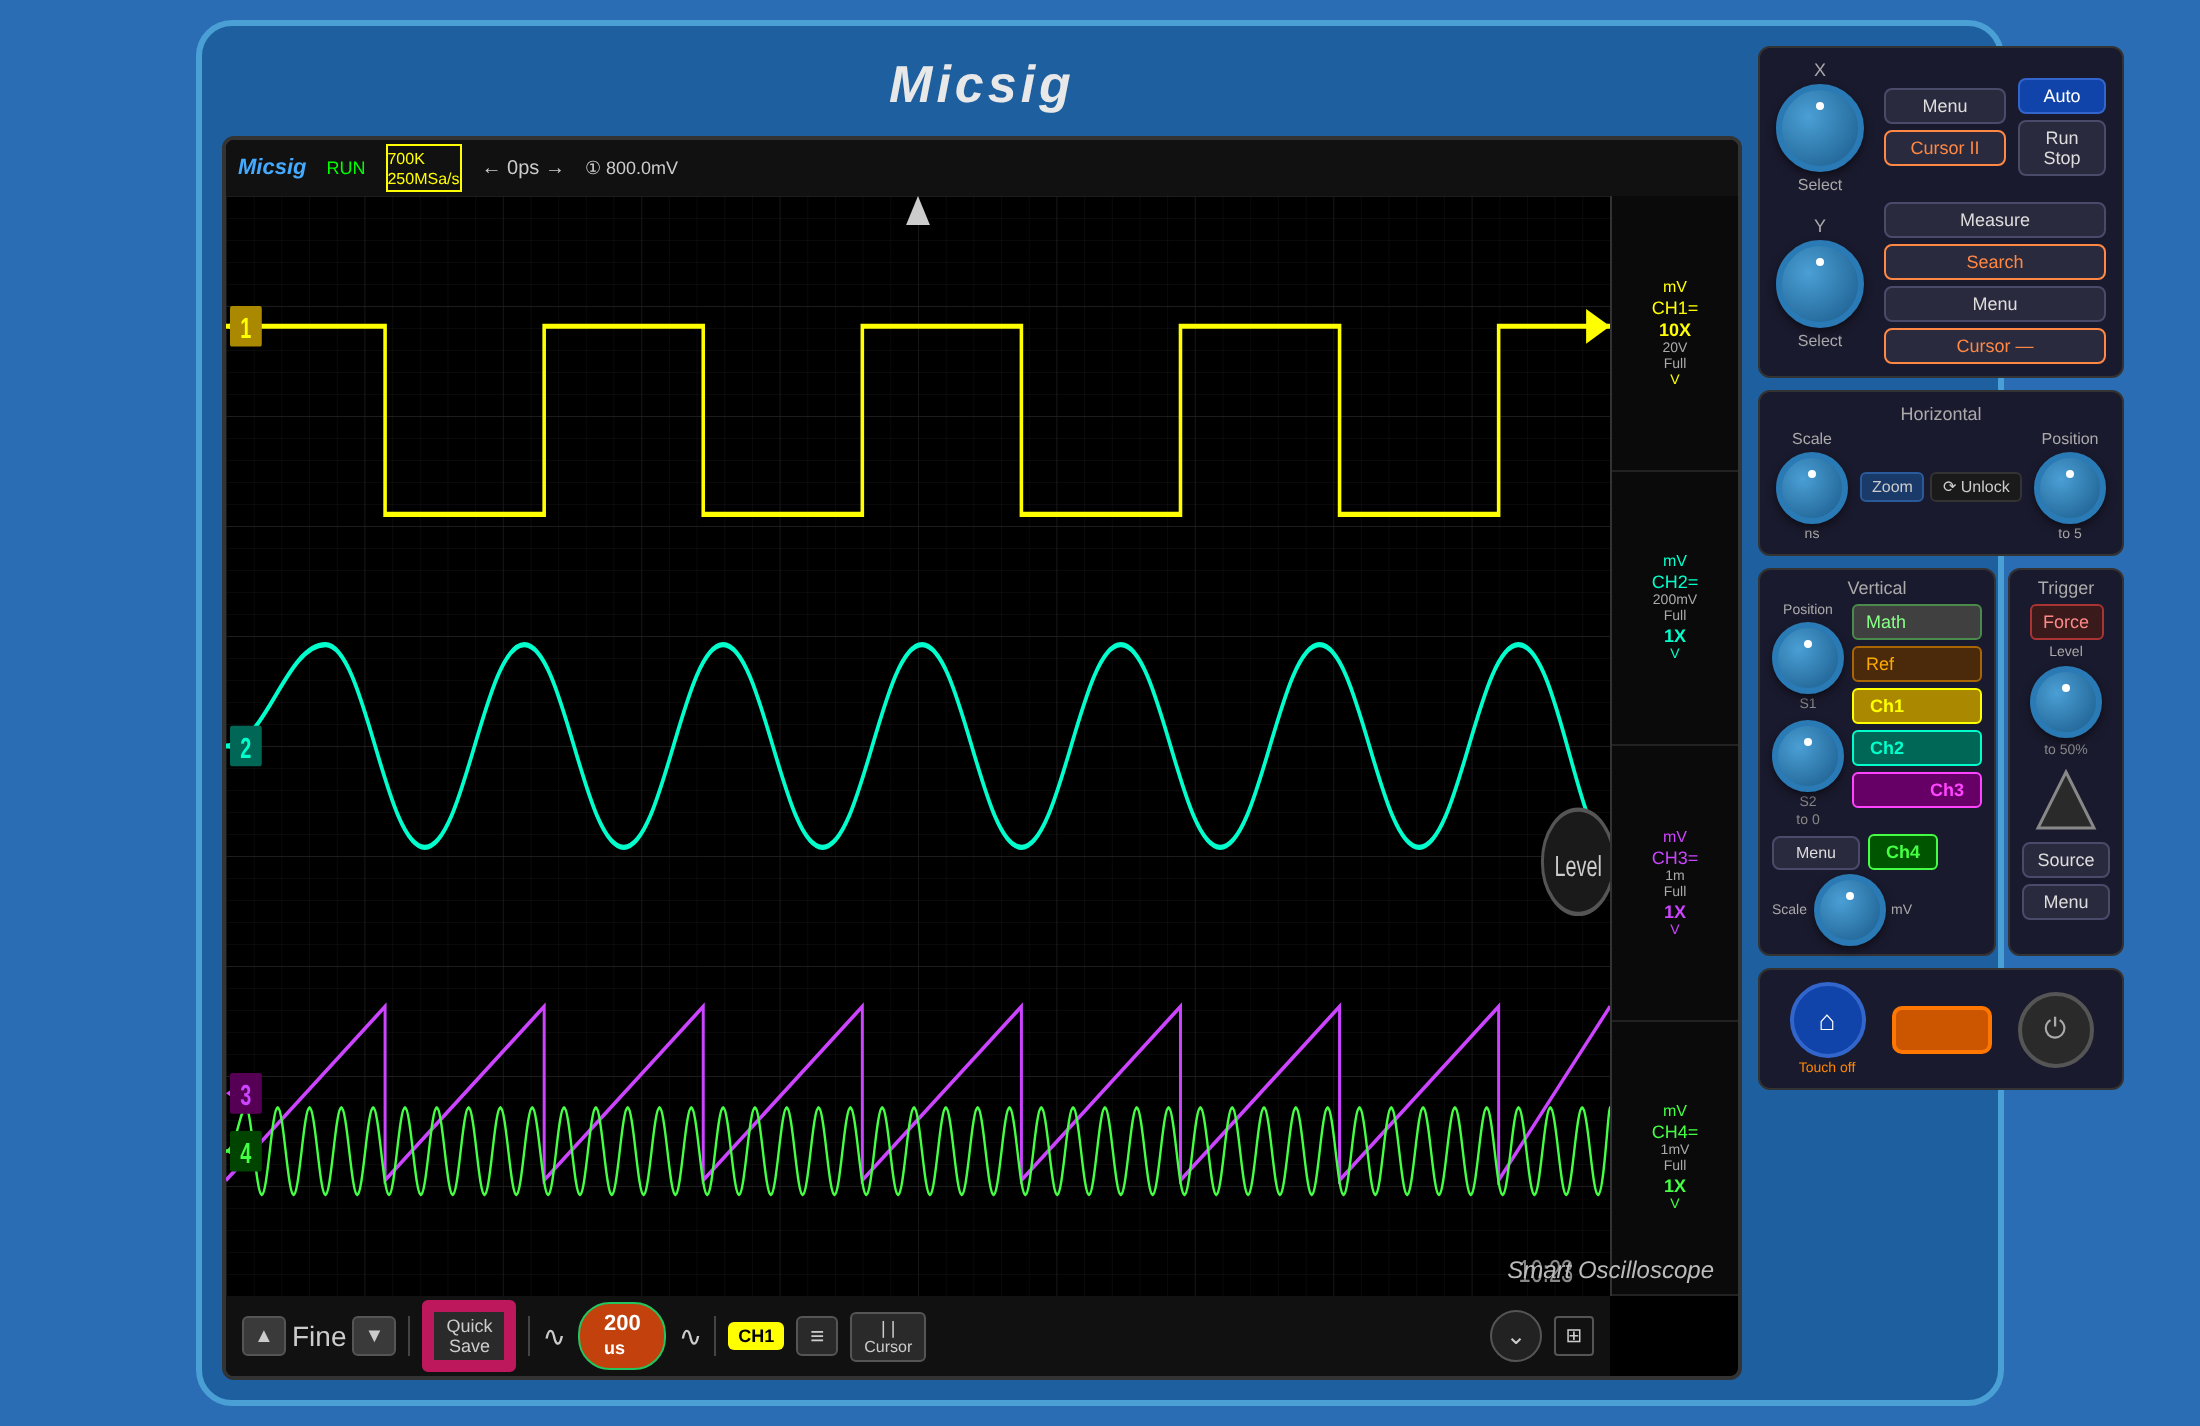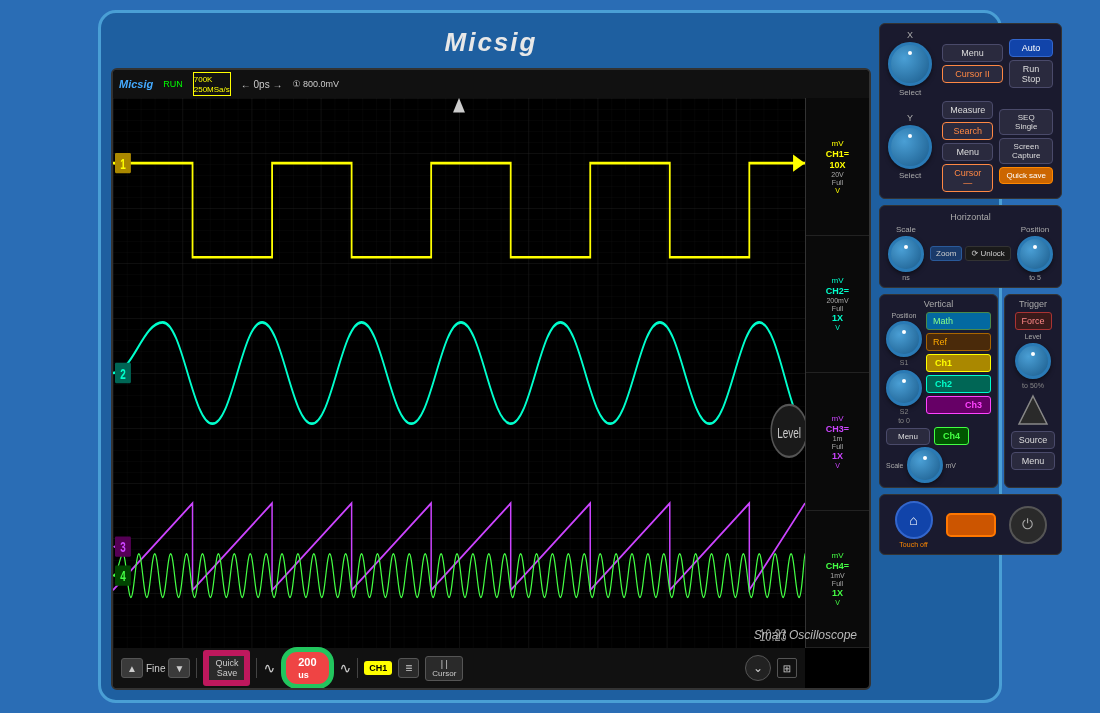--- a/index.html
+++ b/index.html
@@ -83,21 +83,21 @@
       flex: 1;
       display: flex;
       flex-direction: column;
       align-items: center;
       justify-content: center;
       border-bottom: 1px solid #222;
       font-size: 8px;
       gap: 1px;
     }
     .ch-label {
-      font-weight: bold;
+      font-weight: normal;
       font-size: 9px;
     }
     .ch-mv { color: #aaa; font-size: 8px; }
     .ch-gain { font-size: 9px; font-weight: bold; }
     .ch-full { color: #aaa; font-size: 7px; }
     .ch-v { color: #aaa; font-size: 7px; }
     .ch1-color { color: #ffff00; }
     .ch2-color { color: #00ffcc; }
     .ch3-color { color: #cc44ff; }
     .ch4-color { color: #44ff44; }
@@ -118,33 +118,33 @@
       gap: 3px;
     }
     .arrow-btn {
       width: 22px; height: 20px;
       background: #3a3a3a;
       border: 1px solid #555;
       border-radius: 3px;
       display: flex; align-items: center; justify-content: center;
       color: #ccc; font-size: 10px; cursor: pointer;
     }
-    .fine-label { color: #ccc; font-size: 10px; }
+    .fine-label { color: #ccc; font-size: 14px; }
     .quick-save-btn {
       background: #2a2a2a;
       border: 6px solid #be185d;
       border-radius: 3px;
       color: #ccc;
       font-size: 9px;
       padding: 2px 6px;
       cursor: pointer;
     }
     .time-btn {
-      background: #ef4444;
-      border: 5px solid #22c55e;
+      background: #c2410c;
+      border: 1px solid #22c55e;
       border-radius: 16px;
       color: #fff;
       font-size: 11px;
       font-weight: bold;
       padding: 4px 12px;
       cursor: pointer;
     }
     .ch1-indicator {
       background: #ffff00;
       color: #000;
@@ -251,21 +251,21 @@
       border-radius: 3px;
       font-size: 9px;
       font-weight: bold;
       cursor: pointer;
       border: 1px solid transparent;
     }
     .ch-btn.yellow { background: #aa8800; border-color: #ffff00; color: #ffff00; }
     .ch-btn.cyan { background: #006655; border-color: #00ffcc; color: #00ffcc; }
     .ch-btn.magenta { background: #660066; border-color: #ff44ff; color: #ff44ff; padding-left: 38px; }
     .ch-btn.green { background: #005500; border-color: #44ff44; color: #44ff44; }
-    .math-btn { background: #0369a1; border: 1px solid #4a8a4a; color: #8f8; font-size: 9px; padding: 3px 6px; border-radius: 3px; cursor: pointer; }
+    .math-btn { background: #404040; border: 1px solid #4a8a4a; color: #8f8; font-size: 9px; padding: 3px 6px; border-radius: 3px; cursor: pointer; }
     .ref-btn { background: #4a2a0a; border: 1px solid #aa6600; color: #fa0; font-size: 9px; padding: 3px 6px; border-radius: 3px; cursor: pointer; }
     .force-btn { background: #3a1a1a; border: 1px solid #aa3333; color: #f88; font-size: 9px; padding: 3px 6px; border-radius: 3px; cursor: pointer; }
     
     .bottom-nav {
       background: #1a1a2e;
       border: 1px solid #333;
       border-radius: 6px;
       padding: 6px 8px;
       display: flex;
       align-items: center;
@@ -499,27 +499,20 @@
           <div class="knob">
               <div class="knob-dot"></div>
             </div>
           <span style="color:#aaa;font-size:8px;">Select</span>
         </div>
         <div style="display:flex;flex-direction:column;gap:3px;flex:1;margin-left:4px;">
           <div class="ctrl-btn">Measure</div>
           <div class="ctrl-btn" style="color:#ff8844;border-color:#ff8844;">Search</div>
           <div class="ctrl-btn">Menu</div>
           <div class="ctrl-btn" style="color:#ff8844;border-color:#ff8844;">Cursor —</div>
-        </div>
-        <div style="display:flex;flex-direction:column;gap:3px;">
-          <div class="ctrl-btn" style="white-space:pre;text-align:center;font-size:8px;">SEQ
-Single</div>
-          <div class="ctrl-btn" style="white-space:pre;text-align:center;font-size:8px;">Screen
-Capture</div>
-          <div class="ctrl-btn orange" style="font-size:8px;">Quick save</div>
         </div>
       </div>
     </div>
 
     <div class="panel-section">
       <div class="section-title">Horizontal</div>
       <div style="display:flex;gap:6px;align-items:center;">
         <div style="display:flex;flex-direction:column;align-items:center;gap:2px;">
           <span style="color:#aaa;font-size:8px;">Scale</span>
           <div class="knob knob-small">

